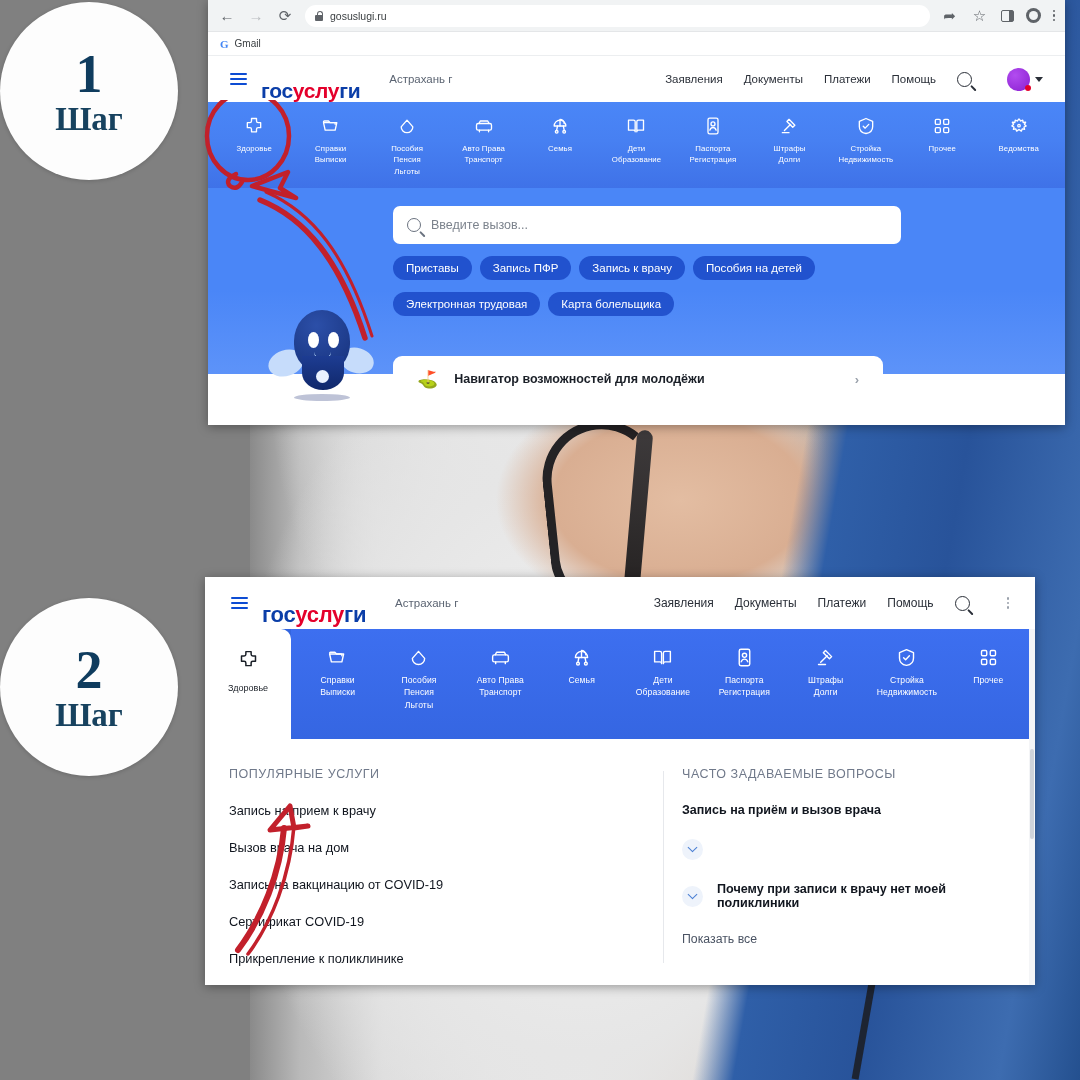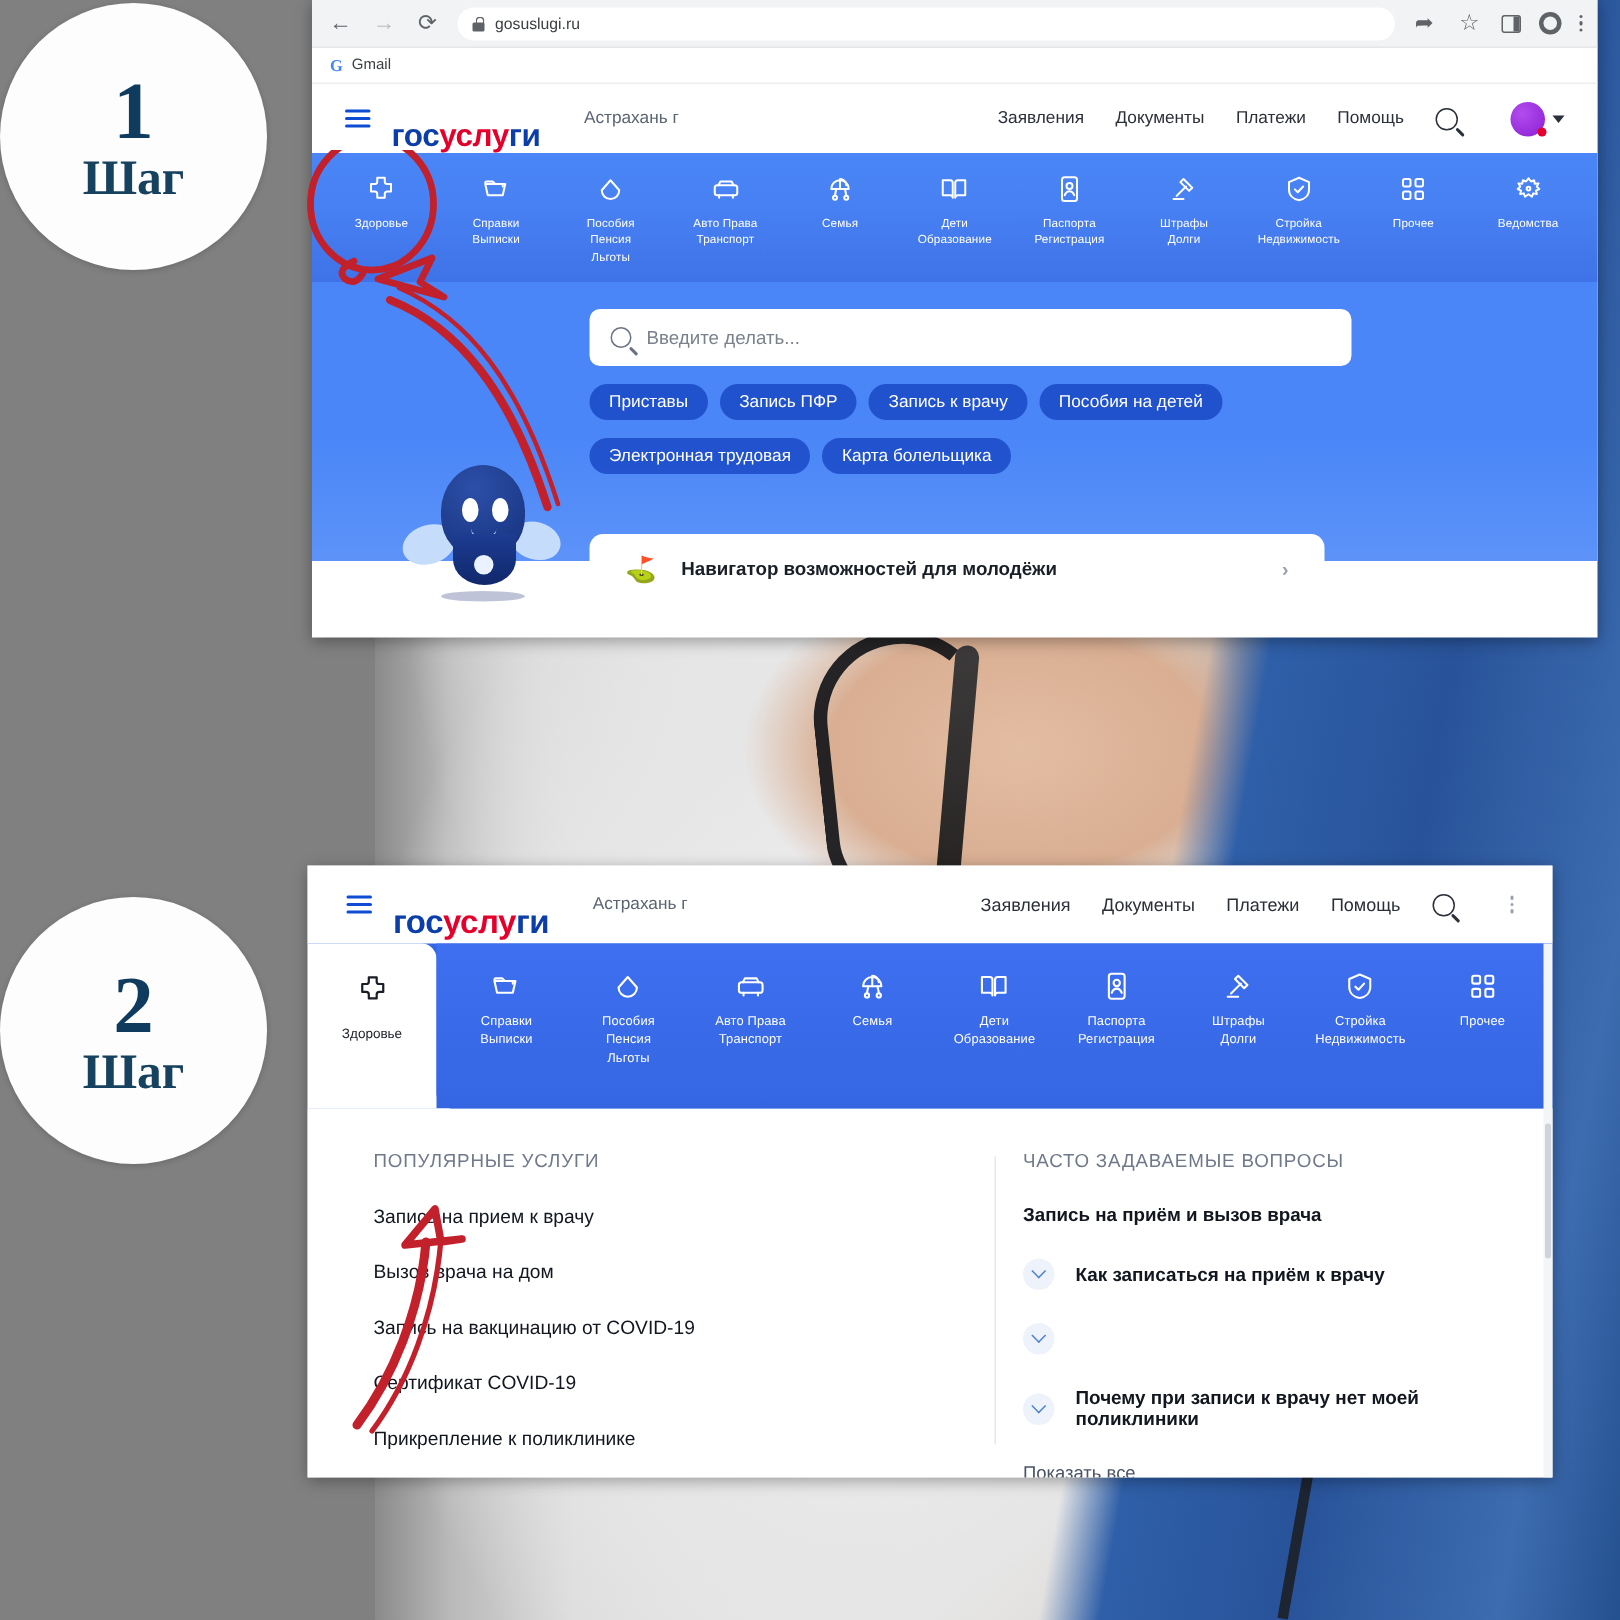--- a/index.html
+++ b/index.html
@@ -190,21 +190,21 @@
   .robot .wingl{position:absolute;left:0px;top:44px;width:36px;height:26px;border-radius:50%;background:#c6dcfb;transform:rotate(-18deg);}
   .robot .wingr{position:absolute;left:72px;top:42px;width:34px;height:25px;border-radius:50%;background:#c6dcfb;transform:rotate(16deg);}
   .robot .body{position:absolute;left:34px;top:50px;width:42px;height:34px;border-radius:0 0 50% 50%;background:linear-gradient(180deg,#1d3c92,#10286b);}
   .robot .badge{position:absolute;left:48px;top:64px;width:13px;height:13px;border-radius:50%;background:#eaf2ff;}
   .robot .shadow{position:absolute;left:26px;top:88px;width:56px;height:7px;border-radius:50%;background:rgba(20,40,110,.28);}
 
   
   .content2 {
     background:#fff; display:flex; padding: 28px 0 0 0; height: 246px;
   }
-  .col-left { width: 440px; padding: 0 0 0 44px; }
+  .col-left { width: 440px; padding: 0 0 0 24px; }
   .divider { width:1px; background:#e6e8ec; margin: 4px 18px 22px 18px; }
   .col-right { flex:1; padding-right: 10px; }
   .sec-title {
     font-size: 12.5px; color:#70798a; letter-spacing:.55px;
     margin-bottom: 22px; text-transform:uppercase;
   }
   .svc { font-size: 12.8px; color:#11161f; margin-bottom: 22px; cursor:pointer; }
   .faq-sub { font-size: 12.5px; font-weight:700; color:#11161f; margin-bottom: 22px; }
   .faq-row { display:flex; align-items:center; gap: 14px; margin-bottom: 22px; cursor:pointer;}
   .faq-chev {
@@ -414,21 +414,21 @@
         <div class="eye l"></div>
           <div class="eye r"></div>
         <div class="mouth"></div>
         <div class="body"></div>
           <div class="badge"></div>
         <div class="shadow"></div>
       </div>
       <div class="searchwrap">
         <div class="searchbox">
           <span class="mag"></span>
-          <span class="search-ph">Введите делать...</span>
+          <span class="search-ph">Введите вызов...</span>
         </div>
         <div class="chips" id="chips1">
             <div class="chip">Приставы</div>
             <div class="chip">Запись ПФР</div>
             <div class="chip">Запись к врачу</div>
             <div class="chip">Пособия на детей</div>
           </div>
         <div class="chips" id="chips2">
             <div class="chip">Электронная трудовая</div>
             <div class="chip">Карта болельщика</div>
@@ -578,24 +578,20 @@
             <div class="svc">Прикрепление к поликлинике</div>
           </div>
       </div>
       <div class="divider"></div>
       <div class="col-right">
         <div class="sec-title">ЧАСТО ЗАДАВАЕМЫЕ ВОПРОСЫ</div>
         <div class="faq-sub">Запись на приём и вызов врача</div>
         <div id="faqlist">
             <div class="faq-row">
               <div class="faq-chev"></div>
-              <div class="faq-q">Как записаться на приём к врачу</div>
-            </div>
-            <div class="faq-row">
-              <div class="faq-chev"></div>
             </div>
             <div class="faq-row">
               <div class="faq-chev"></div>
               <div class="faq-q">Почему при записи к врачу нет моей поликлиники</div>
             </div>
           </div>
         <div class="showall">Показать все</div>
       </div>
     </div>
 

